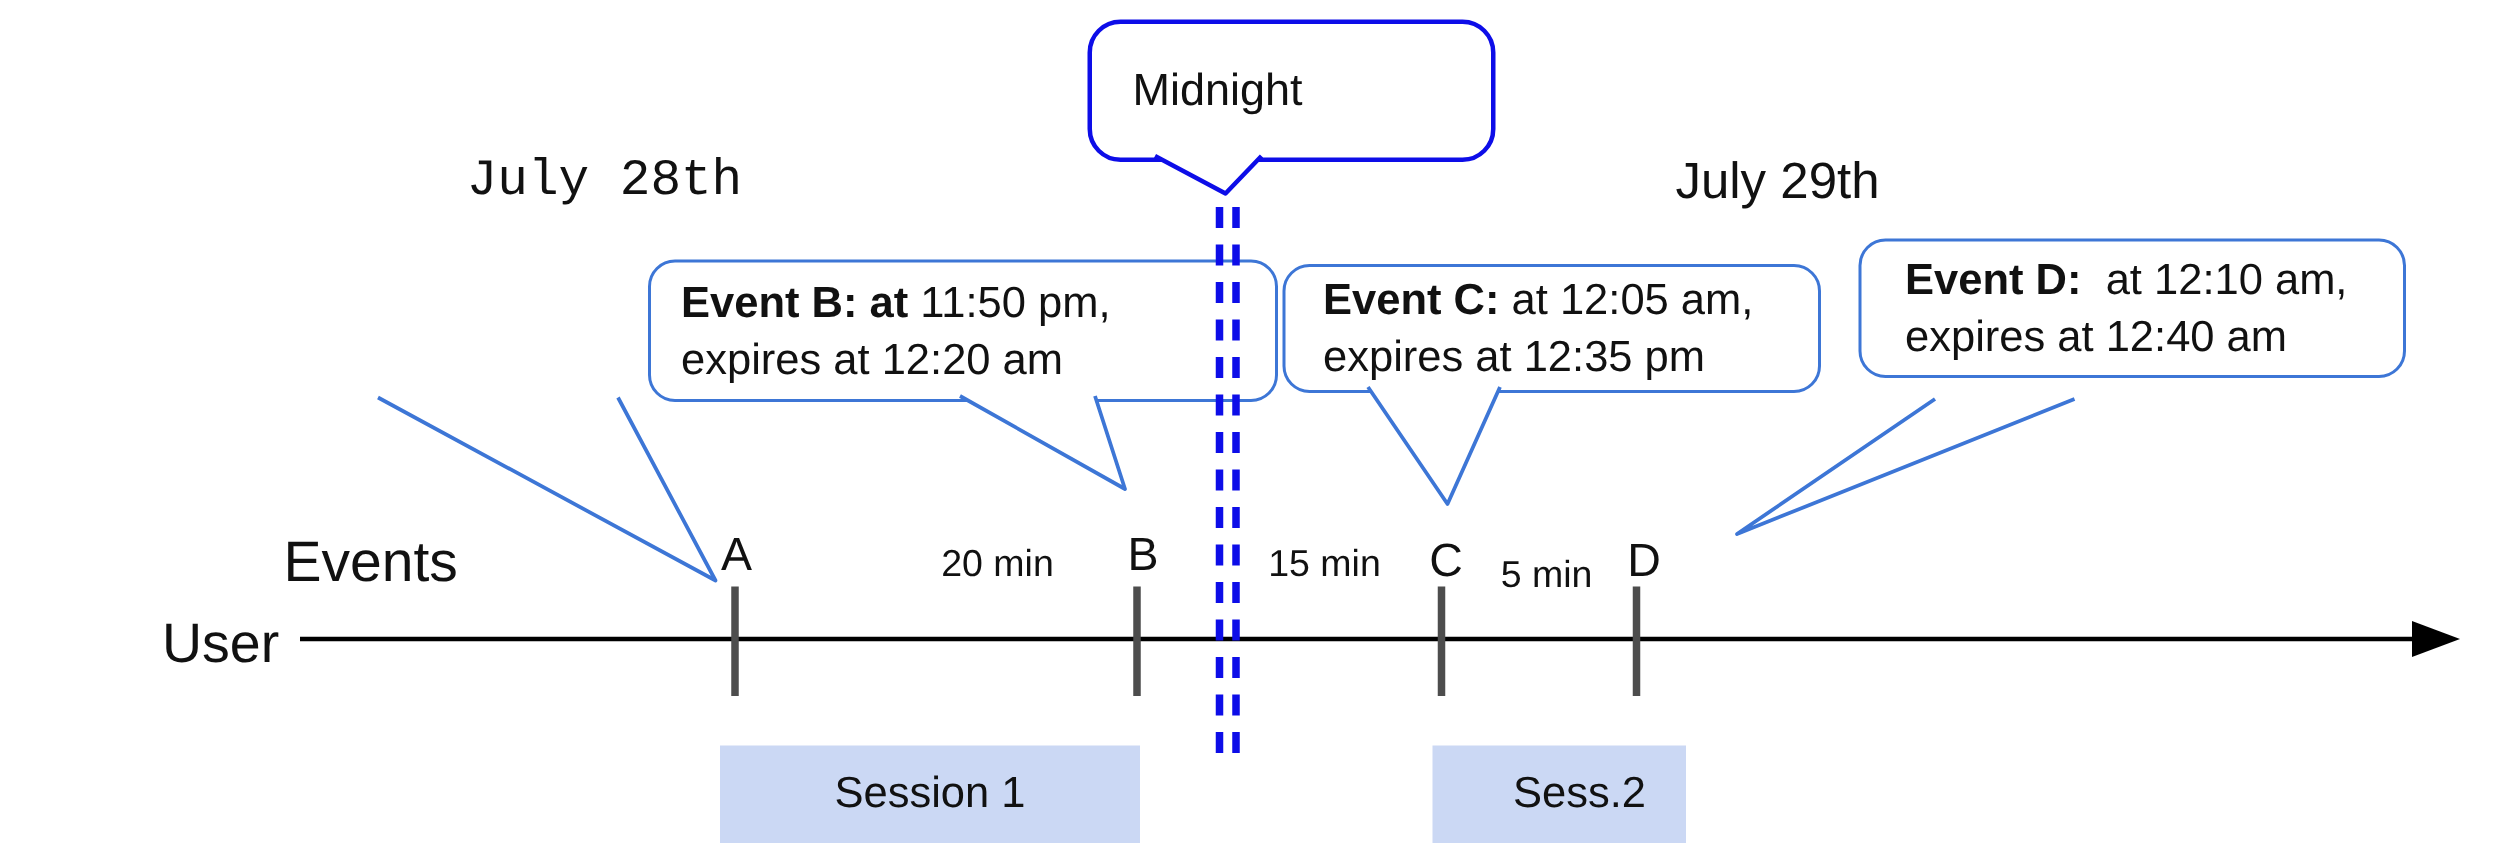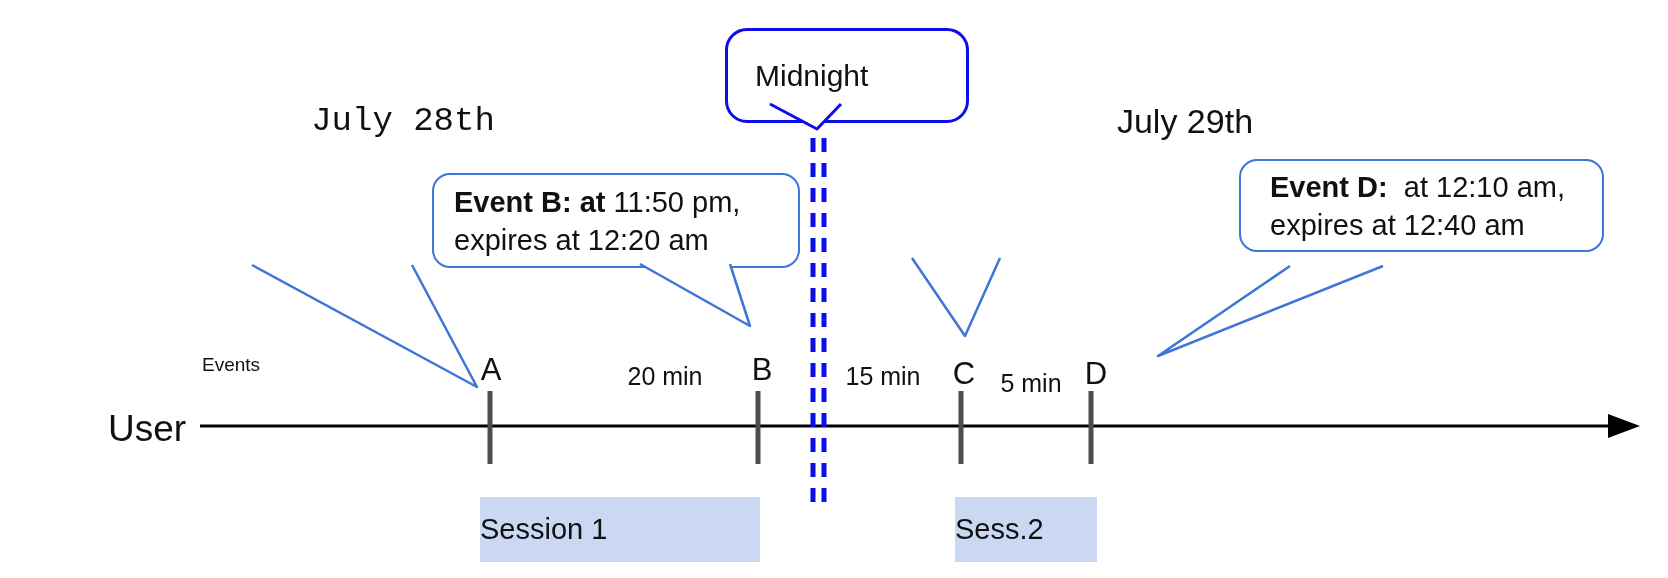--- a/index.html
+++ b/index.html
@@ -15,49 +15,53 @@
     border:2.5px solid var(--callout-border); border-radius:18px;
     display:flex; flex-direction:column; justify-content:center;
     font-size:29px; line-height:38px;
   }
   .cl-line { white-space:pre; }
   .bubble {
     position:absolute; box-sizing:border-box; background:#ffffff;
     border:3px solid var(--midnight-blue); border-radius:22px;
     display:flex; align-items:center; font-size:30px;
   }
-  .axis-label-events { font-size:19px;margin-left:13px; }
+  .axis-label-events { font-size:38px; }
   .axis-label-user { font-size:37px; }
   .tick-label { font-size:31px; }
   .gap-label { font-size:25px; white-space:pre; }
   .session {
     position:absolute; background:var(--session-fill);
-    display:flex; align-items:center; font-size:29px;
+    display:flex; align-items:center; justify-content:center; font-size:29px;
   }
   svg.geom { position:absolute; left:0; top:0; z-index:3; pointer-events:none; }
   .layer-boxes { z-index:1; }
 </style>
 </head>
 <body>
 
 <div class="stage">
 
   <div class="abs center-x date-label" style="left:403px; top:102px;font-family:Liberation Mono, monospace;">July 28th</div>
   <div class="abs center-x date-label" style="left:1185px; top:102px;">July 29th</div>
 
-  <div class="bubble layer-boxes" style="left:725px; top:13px; width:244px; height:95px; padding-left:27px;margin-top:15px;">
+  <div class="bubble layer-boxes" style="left:725px; top:13px; width:272px; height:95px; padding-left:27px;">
     <span>Midnight</span>
   </div>
 
 
-  <div class="callout layer-boxes" style="left:432px; top:173px; width:368px; height:95px; padding-left:20px;">
+  <div class="callout layer-boxes" style="left:432px; top:173px; width:420px; height:95px; padding-left:20px;">
     <div class="cl-line"><b>Event B: at</b><span> 11:50 pm,</span></div>
     <div class="cl-line">expires at 12:20 am</div>
   </div>
 
+  <div class="callout layer-boxes" style="left:855px; top:176px; width:359px; height:86px; padding-left:25px;">
+    <div class="cl-line"><b>Event C:</b><span> at 12:05 am,</span></div>
+    <div class="cl-line">expires at 12:35 pm</div>
+  </div>
 
   <div class="callout layer-boxes" style="left:1239px; top:159px; width:365px; height:93px; padding-left:29px;">
     <div class="cl-line"><b>Event D:</b><span>  at 12:10 am,</span></div>
     <div class="cl-line">expires at 12:40 am</div>
   </div>
 
   <div class="abs axis-label-events" style="left:189px; top:354px;">Events</div>
   <div class="abs axis-label-user" style="left:108px; top:408px;">User</div>
 
   <div class="abs center-x tick-label" style="left:491px; top:352px;">A</div>
@@ -65,21 +69,21 @@
   <div class="abs center-x tick-label" style="left:964px; top:356px;">C</div>
   <div class="abs center-x tick-label" style="left:1096px; top:356px;">D</div>
 
   <div class="abs center-x gap-label" style="left:665px; top:362px;">20 min</div>
   <div class="abs center-x gap-label" style="left:883px; top:362px;">15 min</div>
   <div class="abs center-x gap-label" style="left:1031px; top:369px;">5 min</div>
 
   <div class="session" style="left:480px; top:497px; width:280px; height:65px;">
     <span>Session 1</span>
   </div>
-  <div class="session" style="left:955px; top:497px; width:142px; height:65px;">
+  <div class="session" style="left:955px; top:497px; width:142px; height:65px;padding-left:27px;">
     <span>Sess.2</span>
   </div>
 
   <svg class="geom" width="1668" height="578" viewBox="0 0 1668 578">
 
     <path d="M 252 265 L 477 387 L 412 265" fill="#ffffff" style="stroke:var(--callout-border)" stroke-width="2.5" stroke-linejoin="round"></path>
     <path d="M 640 264 L 750 326 L 730 264" fill="#ffffff" style="stroke:var(--callout-border)" stroke-width="2.5" stroke-linejoin="round"></path>
     <path d="M 912 258 L 965 336 L 1000 258" fill="#ffffff" style="stroke:var(--callout-border)" stroke-width="2.5" stroke-linejoin="round"></path>
     <path d="M 1383 266 L 1158 356 L 1290 266" fill="#ffffff" style="stroke:var(--callout-border)" stroke-width="2.5" stroke-linejoin="round"></path>
     <path d="M 770 104 L 817 129 L 841 104" fill="#ffffff" style="stroke:var(--midnight-blue)" stroke-width="3" stroke-linejoin="round"></path>

